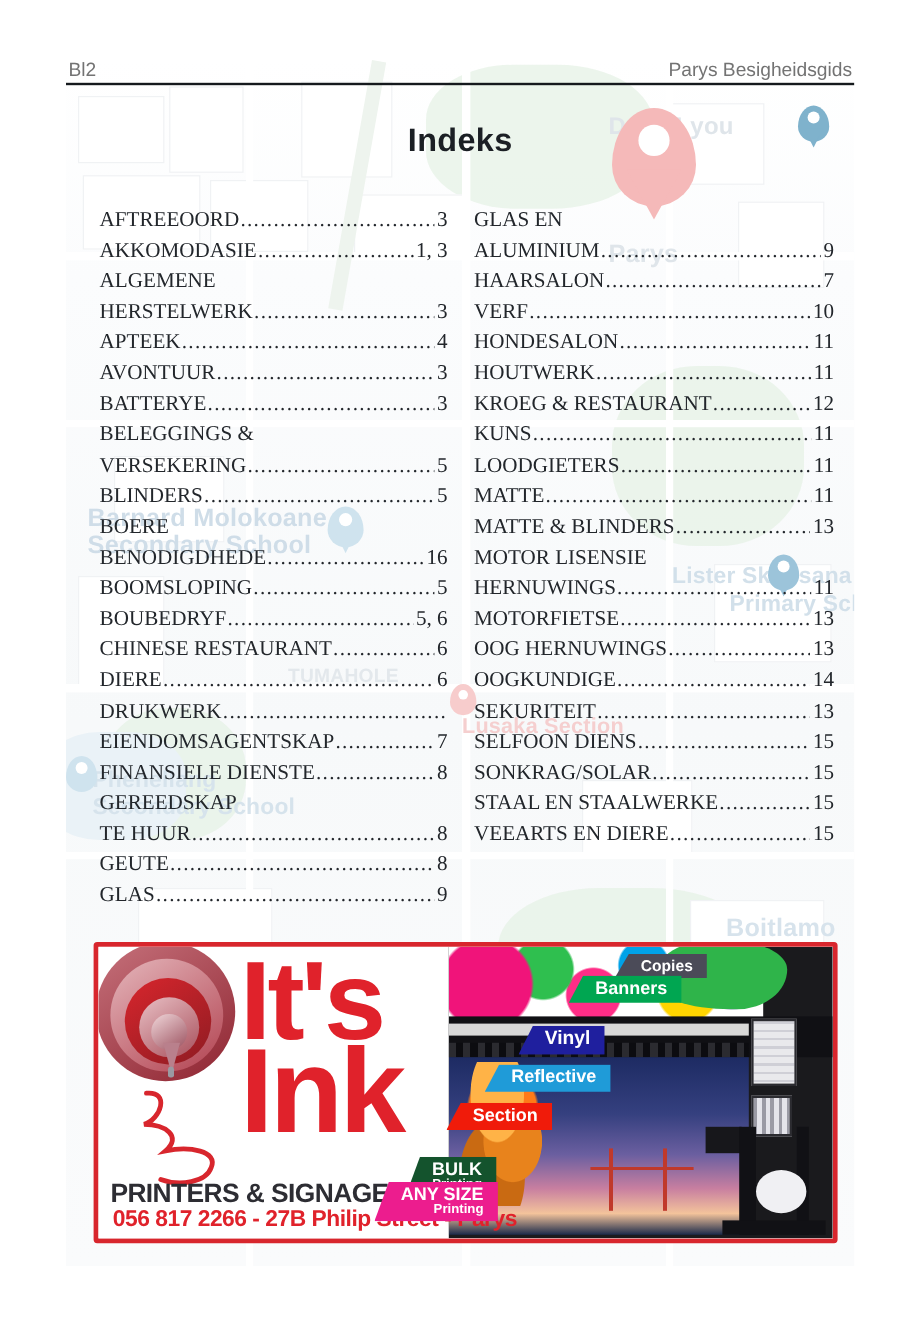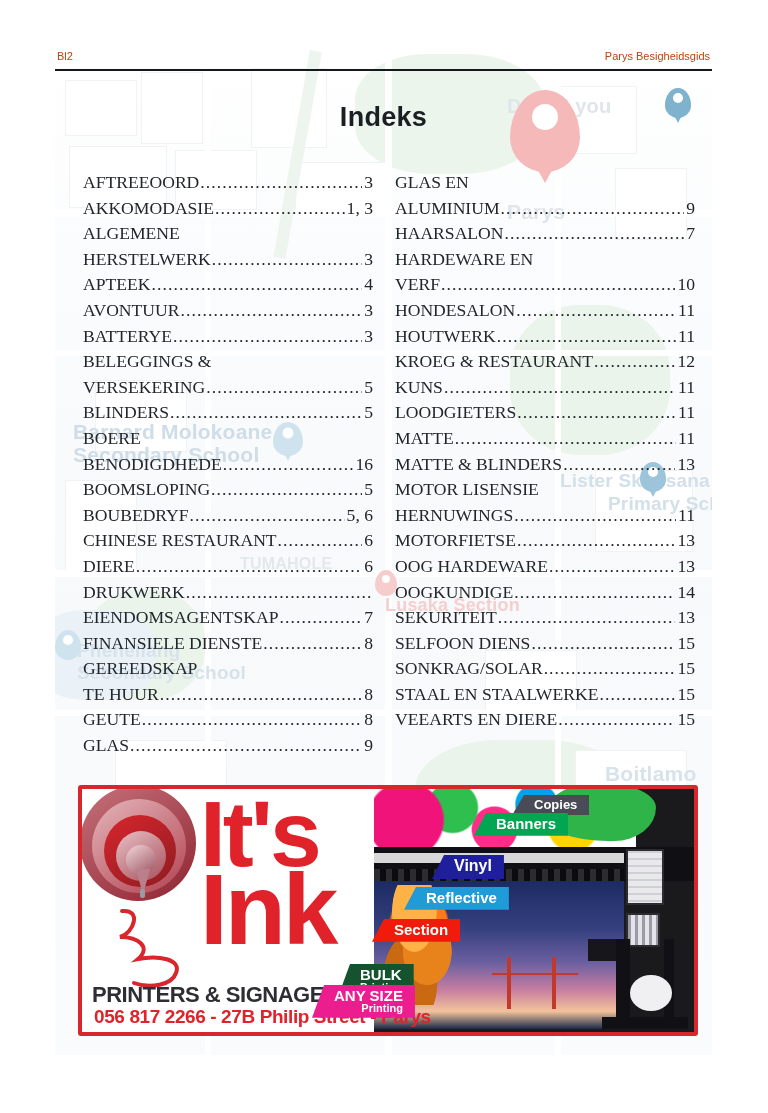--- a/index.html
+++ b/index.html
@@ -63,21 +63,21 @@
   }
   .pin .hole{
     position:absolute;left:50%;top:33%;transform:translate(-50%,-50%);
     background:#ffffff;border-radius:50%;
   }
 
   
   #runhead{
     position:absolute;left:0;top:0;width:657px;height:22px;
     font-family:"Liberation Sans",sans-serif;
-    font-size:11px;color:#c2410c;
+    font-size:16px;color:#737373;
   }
   #runhead .folio{position:absolute;left:2px;top:0;}
   #runhead .title{position:absolute;right:2px;top:0;}
   #runhead .rule{
     position:absolute;left:0;right:0;top:19px;height:2px;background:#15191d;
   }
 
   
   #indeks{
     position:absolute;left:0;right:0;top:52px;
@@ -432,21 +432,20 @@
       <div class="entry">
         <span class="label">ALUMINIUM</span>
         <span class="dots">................................................................................</span>
         <span class="pg">9</span>
       </div>
       <div class="entry">
         <span class="label">HAARSALON</span>
         <span class="dots">................................................................................</span>
         <span class="pg">7</span>
       </div>
-      <div class="entry nodots"><span class="label">HARDEWARE EN</span></div>
       <div class="entry">
         <span class="label">VERF</span>
         <span class="dots">................................................................................</span>
         <span class="pg">10</span>
       </div>
       <div class="entry">
         <span class="label">HONDESALON</span>
         <span class="dots">................................................................................</span>
         <span class="pg">11</span>
       </div>
@@ -485,21 +484,21 @@
         <span class="label">HERNUWINGS</span>
         <span class="dots">................................................................................</span>
         <span class="pg">11</span>
       </div>
       <div class="entry">
         <span class="label">MOTORFIETSE</span>
         <span class="dots">................................................................................</span>
         <span class="pg">13</span>
       </div>
       <div class="entry">
-        <span class="label">OOG HARDEWARE</span>
+        <span class="label">OOG HERNUWINGS</span>
         <span class="dots">................................................................................</span>
         <span class="pg">13</span>
       </div>
       <div class="entry">
         <span class="label">OOGKUNDIGE</span>
         <span class="dots">................................................................................</span>
         <span class="pg">14</span>
       </div>
       <div class="entry">
         <span class="label">SEKURITEIT</span>

